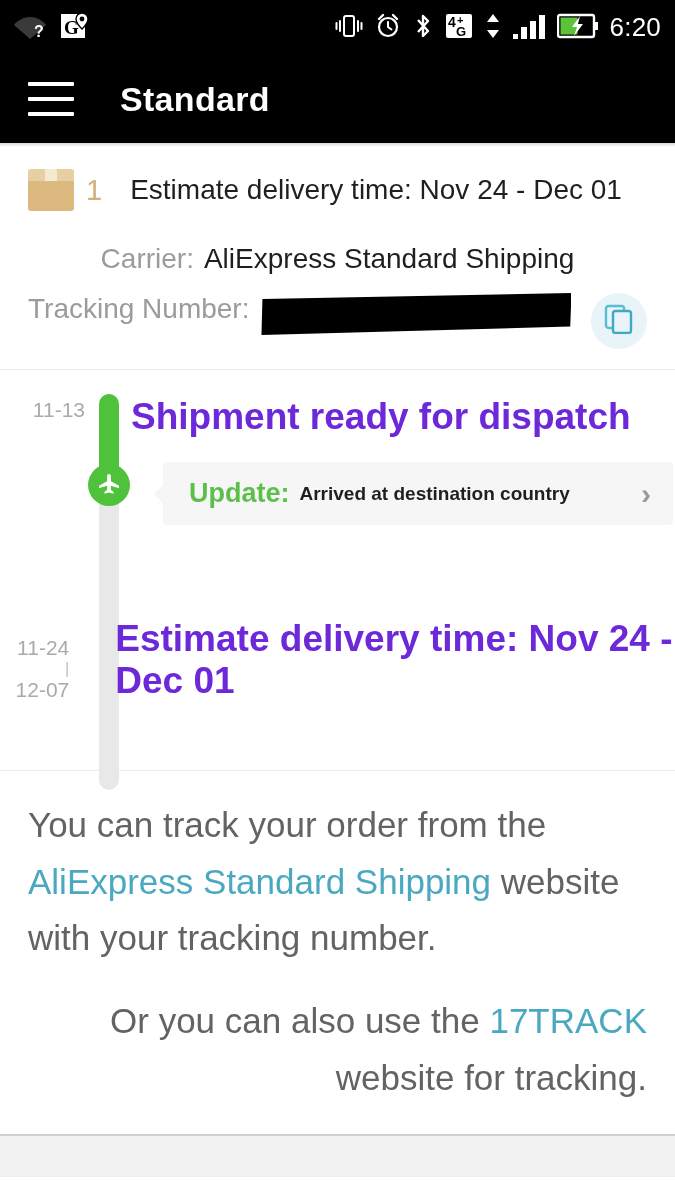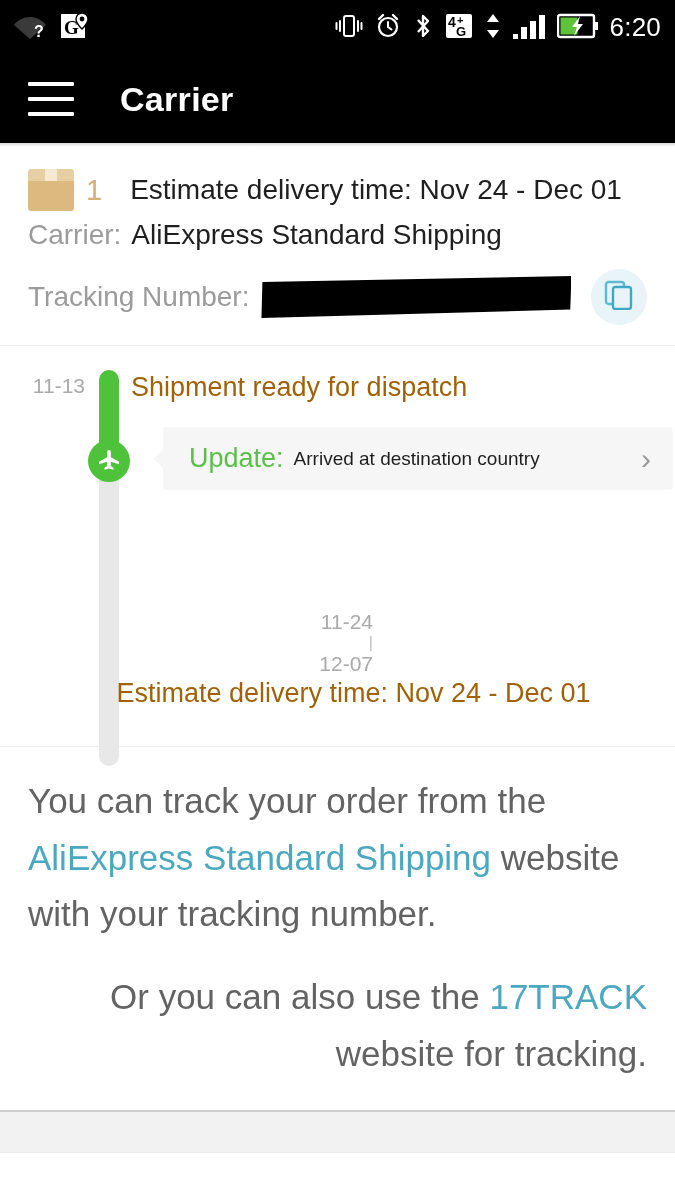--- a/index.html
+++ b/index.html
@@ -51,25 +51,25 @@
     position:absolute; left:0; top:12px; width:46px; height:30px;
     background:#dcb97f; border-radius:0 0 3px 3px;
   }
   .boxicon .body:after{
     content:""; position:absolute; left:17px; top:0; width:12px; height:7px;
     background:#c9a straight;
   }
   .boxcount { font-size:29px; color:#d3b07a; margin-left:12px; margin-right:28px; }
   .sum-title { font-size:28px; color:#1f1f1f; }
 
-  .sum-row2 { display:flex; align-items:baseline; margin-top:8px; }
+  .sum-row2 { display:flex; align-items:baseline; margin-top:32px;justify-content:center; }
   .sum-label { font-size:28px; color:#9b9b9b; }
   .sum-value { font-size:28px; color:#1f1f1f; margin-left:10px; }
 
-  .sum-row3 { display:flex; align-items:center; margin-top:18px; }
+  .sum-row3 { display:flex; align-items:flex-start; margin-top:18px; }
   .redact {
     height:42px; flex:1; max-width:310px; margin-left:12px;
     background:#000;
     -webkit-clip-path: polygon(0.3% 14%, 100% 0%, 99.6% 80%, 0% 100%);
     clip-path: polygon(0.3% 14%, 100% 0%, 99.6% 80%, 0% 100%);
   }
   .copybtn {
     width:56px; height:56px; border-radius:50%; background:#e8f4f8;
     display:flex; align-items:center; justify-content:center;
     margin-left:auto; cursor:pointer; flex:none;
@@ -94,38 +94,38 @@
     border-radius:50%; background:#4ec23a;
     display:flex; align-items:center; justify-content:center;
   }
 
   .tl-row { position:relative; display:flex; align-items:flex-start; }
   .tl-date {
     width:99px; padding-right:14px; text-align:right;
     font-size:21px; color:#aaaaaa; line-height:1.15; padding-top:4px;
   }
   .tl-date .dsep { display:block; font-size:16px; line-height:1.1; color:#bdbdbd; }
-  .tl-text { margin-left:32px; font-size:27px; color:#a16207; padding-top:2px; }
-
-  .update-wrap { position:relative; margin:24px 0 0 163px; }
+  .tl-text { margin-left:32px; font-size:37px; color:#6d28d9; padding-top:2px;font-weight:bold; }
+
+  .update-wrap { position:relative; margin:24px 0 0 163px;font-weight:bold; }
   .update-box {
     position:relative; background:#f6f6f6; border-radius:4px;
     padding:16px 22px 16px 26px; display:flex; align-items:center;
     width:510px; cursor:pointer;
   }
   .update-box:before{
     content:""; position:absolute; left:-9px; top:50%; margin-top:-10px;
     width:0; height:0; border-top:10px solid transparent;
     border-bottom:10px solid transparent; border-right:10px solid #f6f6f6;
   }
   .upd-label { font-size:27px; color:#5bbf4a; }
   .upd-text { font-size:19px; color:#1f1f1f; margin-left:10px; }
   .upd-chev { margin-left:auto; color:#9a9a9a; font-size:30px; line-height:1; }
 
-  .tl-row-bottom { position:relative; display:flex; align-items:center; margin-top:116px;flex-direction:column; }
+  .tl-row-bottom { position:relative; display:flex; align-items:flex-end; margin-top:91px; }
 
   
   .help { padding:26px 28px 28px 28px; background:#fff; }
   .help p { font-size:35px; color:#636363; line-height:1.62; }
   .help p + p { margin-top:26px;text-align:right; }
   .lnk { color:#4aa8c0; cursor:pointer; }
 
   
   .shipto-head { padding:32px 28px 28px 28px; background:#fff; }
 </style>
@@ -206,21 +206,21 @@
       <span class="sb-time">6:20</span>
     </div>
   </div>
 
   <div class="appbar">
     <div class="hamburger">
       <i></i>
         <i></i>
         <i></i>
     </div>
-    <div class="apptitle">Carrier</div>
+    <div class="apptitle">Standard</div>
   </div>
   <div class="appbar-shadow"></div>
 
   <div class="summary">
 
     <div class="sum-row1">
       <span class="boxicon">
         <span class="lid"></span>
         <span class="body"></span>
       </span>

